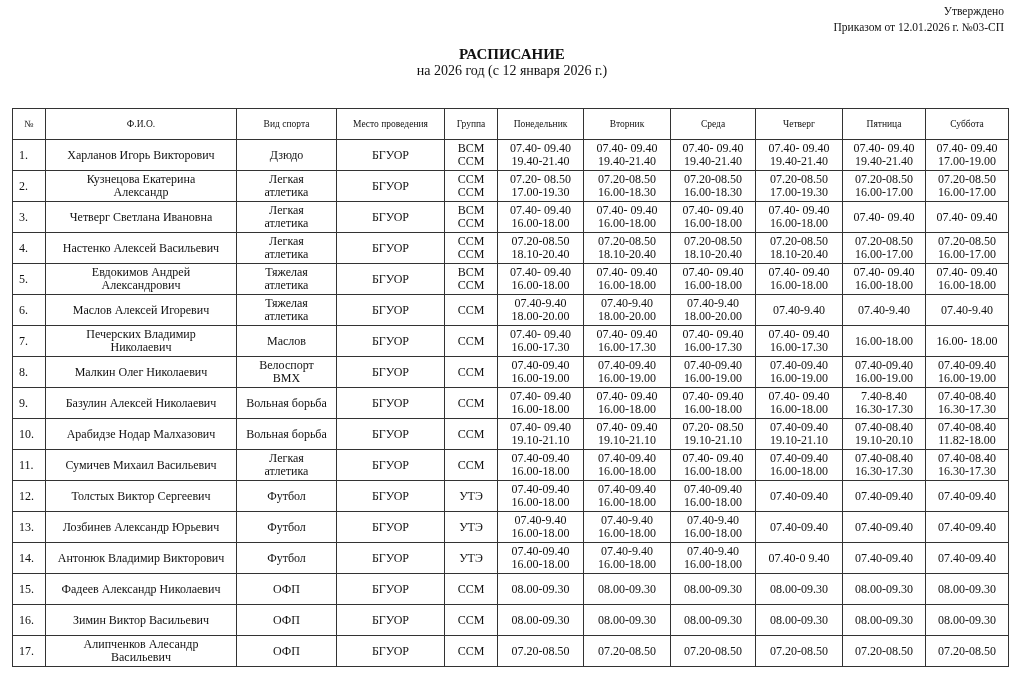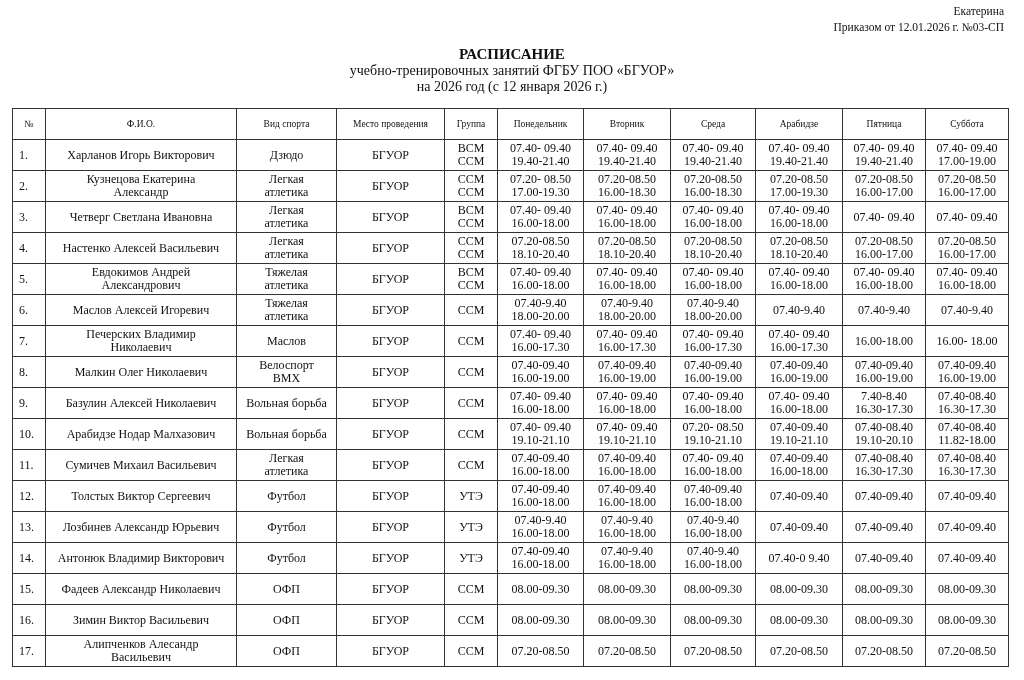--- a/index.html
+++ b/index.html
@@ -19,27 +19,26 @@
   table.schedule th { font-size: 9.5px; height: 30px; }
   table.schedule td { font-size: 12px; line-height: 13px; height: 30px; }
   table.schedule td.num { text-align: left; padding-left: 6px; }
   table.schedule td.name, table.schedule td.sport { white-space: normal; font-family: Liberation Serif, serif; }
   .line { display: block; }
 </style>
 </head>
 <body>
 
 <div class="approval">
-  <div>Екатерина</div>
+  <div>Утверждено</div>
   <div>Приказом от 12.01.2026 г. №03-СП</div>
 </div>
 
 <div class="title-block">
   <div class="title-main">РАСПИСАНИЕ</div>
-  <div class="title-sub">учебно-тренировочных занятий ФГБУ ПОО «БГУОР»</div>
   <div class="title-sub">на 2026 год (с 12 января 2026 г.)</div>
 </div>
 
 <table class="schedule">
   <colgroup>
     <col style="width:33px">
       <col style="width:191px">
       <col style="width:100px">
       <col style="width:108px">
     <col style="width:53px">
@@ -53,21 +52,21 @@
   <thead>
     <tr>
       <th>№</th>
       <th>Ф.И.О.</th>
       <th>Вид спорта</th>
       <th>Место проведения</th>
       <th>Группа</th>
       <th>Понедельник</th>
       <th>Вторник</th>
       <th>Среда</th>
-      <th>Арабидзе</th>
+      <th>Четверг</th>
       <th>Пятница</th>
       <th>Суббота</th>
     </tr>
   </thead>
   <tbody id="schedule-body">
       <tr>
         <td class="num">1.</td>
         <td class="name">
           <span class="line">Харланов Игорь Викторович</span>
         </td>

